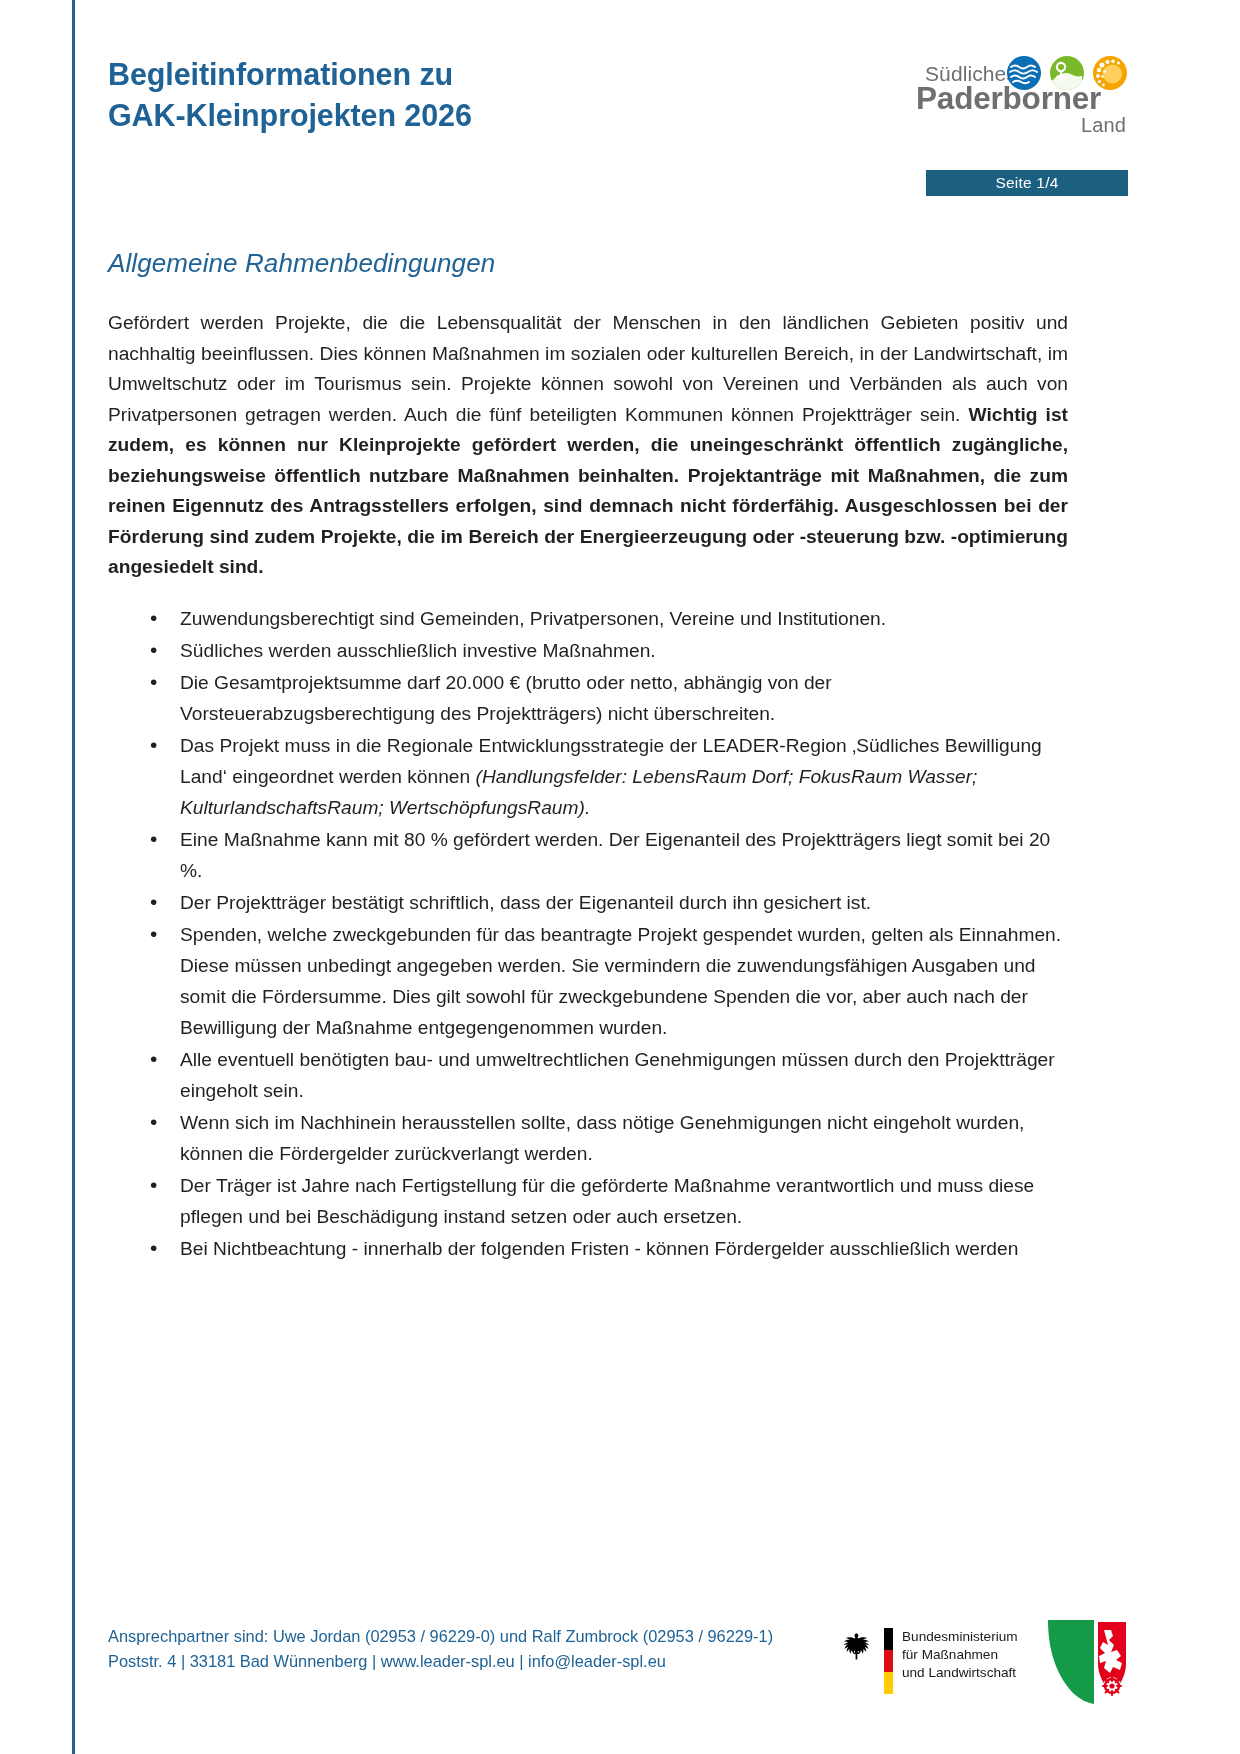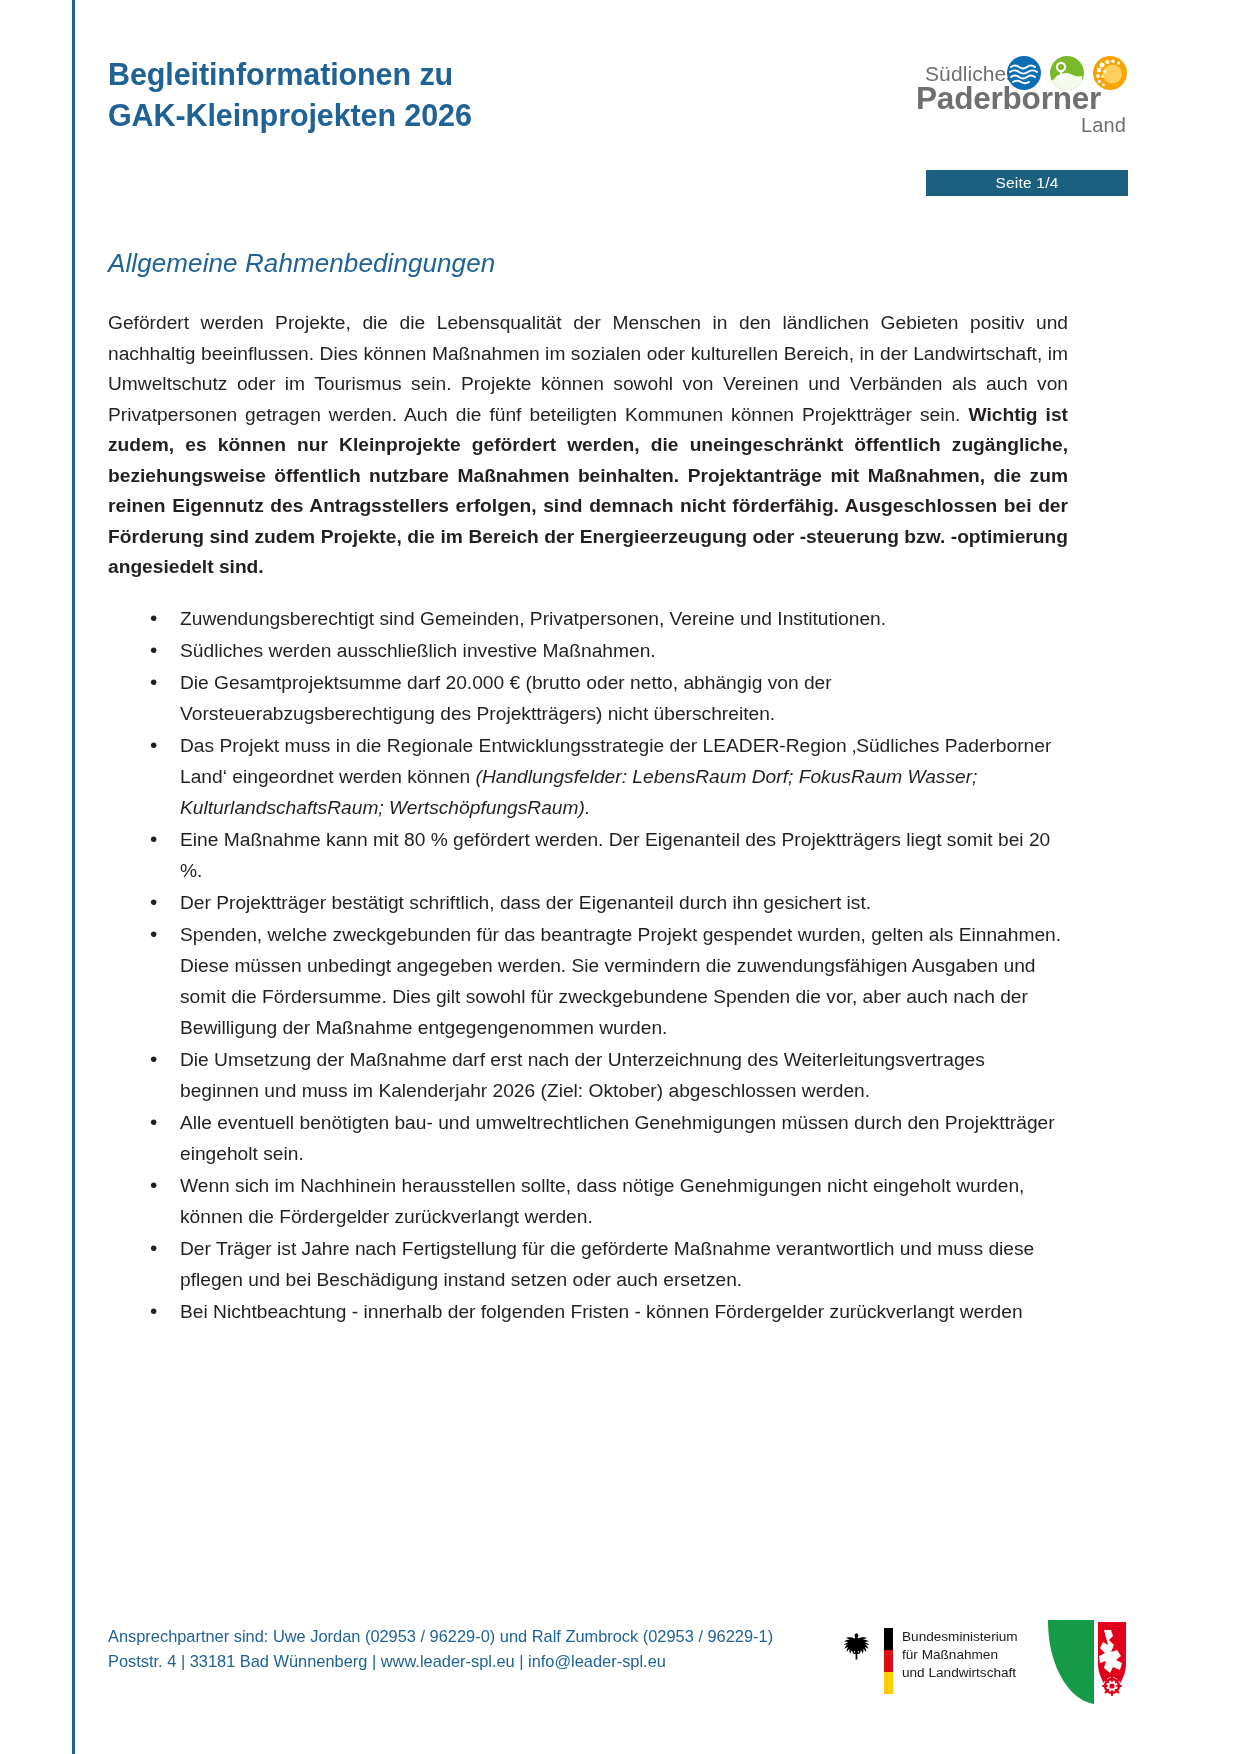--- a/index.html
+++ b/index.html
@@ -313,29 +313,28 @@
     <h2 class="section-heading">Allgemeine Rahmenbedingungen</h2>
 
     <p class="intro">
       <span>Gefördert werden Projekte, die die Lebensqualität der Menschen in den ländlichen Gebieten positiv und nachhaltig beeinflussen. Dies können Maßnahmen im sozialen oder kulturellen Bereich, in der Landwirtschaft, im Umweltschutz oder im Tourismus sein. Projekte können sowohl von Vereinen und Verbänden als auch von Privatpersonen getragen werden. Auch die fünf beteiligten Kommunen können Projektträger sein. </span><b>Wichtig ist zudem, es können nur Kleinprojekte gefördert werden, die uneingeschränkt öffentlich zugängliche, beziehungsweise öffentlich nutzbare Maßnahmen beinhalten. Projektanträge mit Maßnahmen, die zum reinen Eigennutz des Antragsstellers erfolgen, sind demnach nicht förderfähig. Ausgeschlossen bei der Förderung sind zudem Projekte, die im Bereich der Energieerzeugung oder -steuerung bzw. -optimierung angesiedelt sind.</b>
     </p>
 
     <ul class="bullets">
       <li><span>Zuwendungsberechtigt sind Gemeinden, Privatpersonen, Vereine und Institutionen.</span></li>
       <li><span>Südliches werden ausschließlich investive Maßnahmen.</span></li>
       <li><span>Die Gesamtprojektsumme darf 20.000 € (brutto oder netto, abhängig von der Vorsteuerabzugsberechtigung des Projektträgers) nicht überschreiten.</span></li>
-      <li><span>Das Projekt muss in die Regionale Entwicklungsstrategie der LEADER-Region ‚Südliches Paderborner Land‘ eingeordnet werden können </span><i>(Handlungsfelder: LebensRaum Dorf; FokusRaum Wasser; KulturlandschaftsRaum; WertschöpfungsRaum).</i></li>
+      <li><span>Das Projekt muss in die Regionale Entwicklungsstrategie der LEADER-Region ‚Südliches Bewilligung Land‘ eingeordnet werden können </span><i>(Handlungsfelder: LebensRaum Dorf; FokusRaum Wasser; KulturlandschaftsRaum; WertschöpfungsRaum).</i></li>
       <li><span>Eine Maßnahme kann mit 80 % gefördert werden. Der Eigenanteil des Projektträgers liegt somit bei 20 %.</span></li>
       <li><span>Der Projektträger bestätigt schriftlich, dass der Eigenanteil durch ihn gesichert ist.</span></li>
       <li><span>Spenden, welche zweckgebunden für das beantragte Projekt gespendet wurden, gelten als Einnahmen. Diese müssen unbedingt angegeben werden. Sie vermindern die zuwendungsfähigen Ausgaben und somit die Fördersumme. Dies gilt sowohl für zweckgebundene Spenden die vor, aber auch nach der Bewilligung der Maßnahme entgegengenommen wurden.</span></li>
-      <li><span>Die Umsetzung der Maßnahme darf erst nach der Unterzeichnung des Weiterleitungsvertrages beginnen und muss im Kalenderjahr 2026 (Ziel: Oktober) abgeschlossen werden.</span></li>
       <li><span>Alle eventuell benötigten bau- und umweltrechtlichen Genehmigungen müssen durch den Projektträger eingeholt sein.</span></li>
       <li><span>Wenn sich im Nachhinein herausstellen sollte, dass nötige Genehmigungen nicht eingeholt wurden, können die Fördergelder zurückverlangt werden.</span></li>
       <li><span>Der Träger ist Jahre nach Fertigstellung für die geförderte Maßnahme verantwortlich und muss diese pflegen und bei Beschädigung instand setzen oder auch ersetzen.</span></li>
-      <li><span>Bei Nichtbeachtung - innerhalb der folgenden Fristen - können Fördergelder zurückverlangt werden</span></li>
+      <li><span>Bei Nichtbeachtung - innerhalb der folgenden Fristen - können Fördergelder ausschließlich werden</span></li>
     </ul>
   </div>
 
   <div class="footer">
 
     <div class="footer-text">
       <span class="l2">Ansprechpartner sind: Uwe Jordan (02953 / 96229-0) und Ralf Zumbrock (02953 / 96229-1)</span>
       <span class="l3">Poststr. 4 | 33181 Bad Wünnenberg | www.leader-spl.eu | info@leader-spl.eu</span>
     </div>
 

